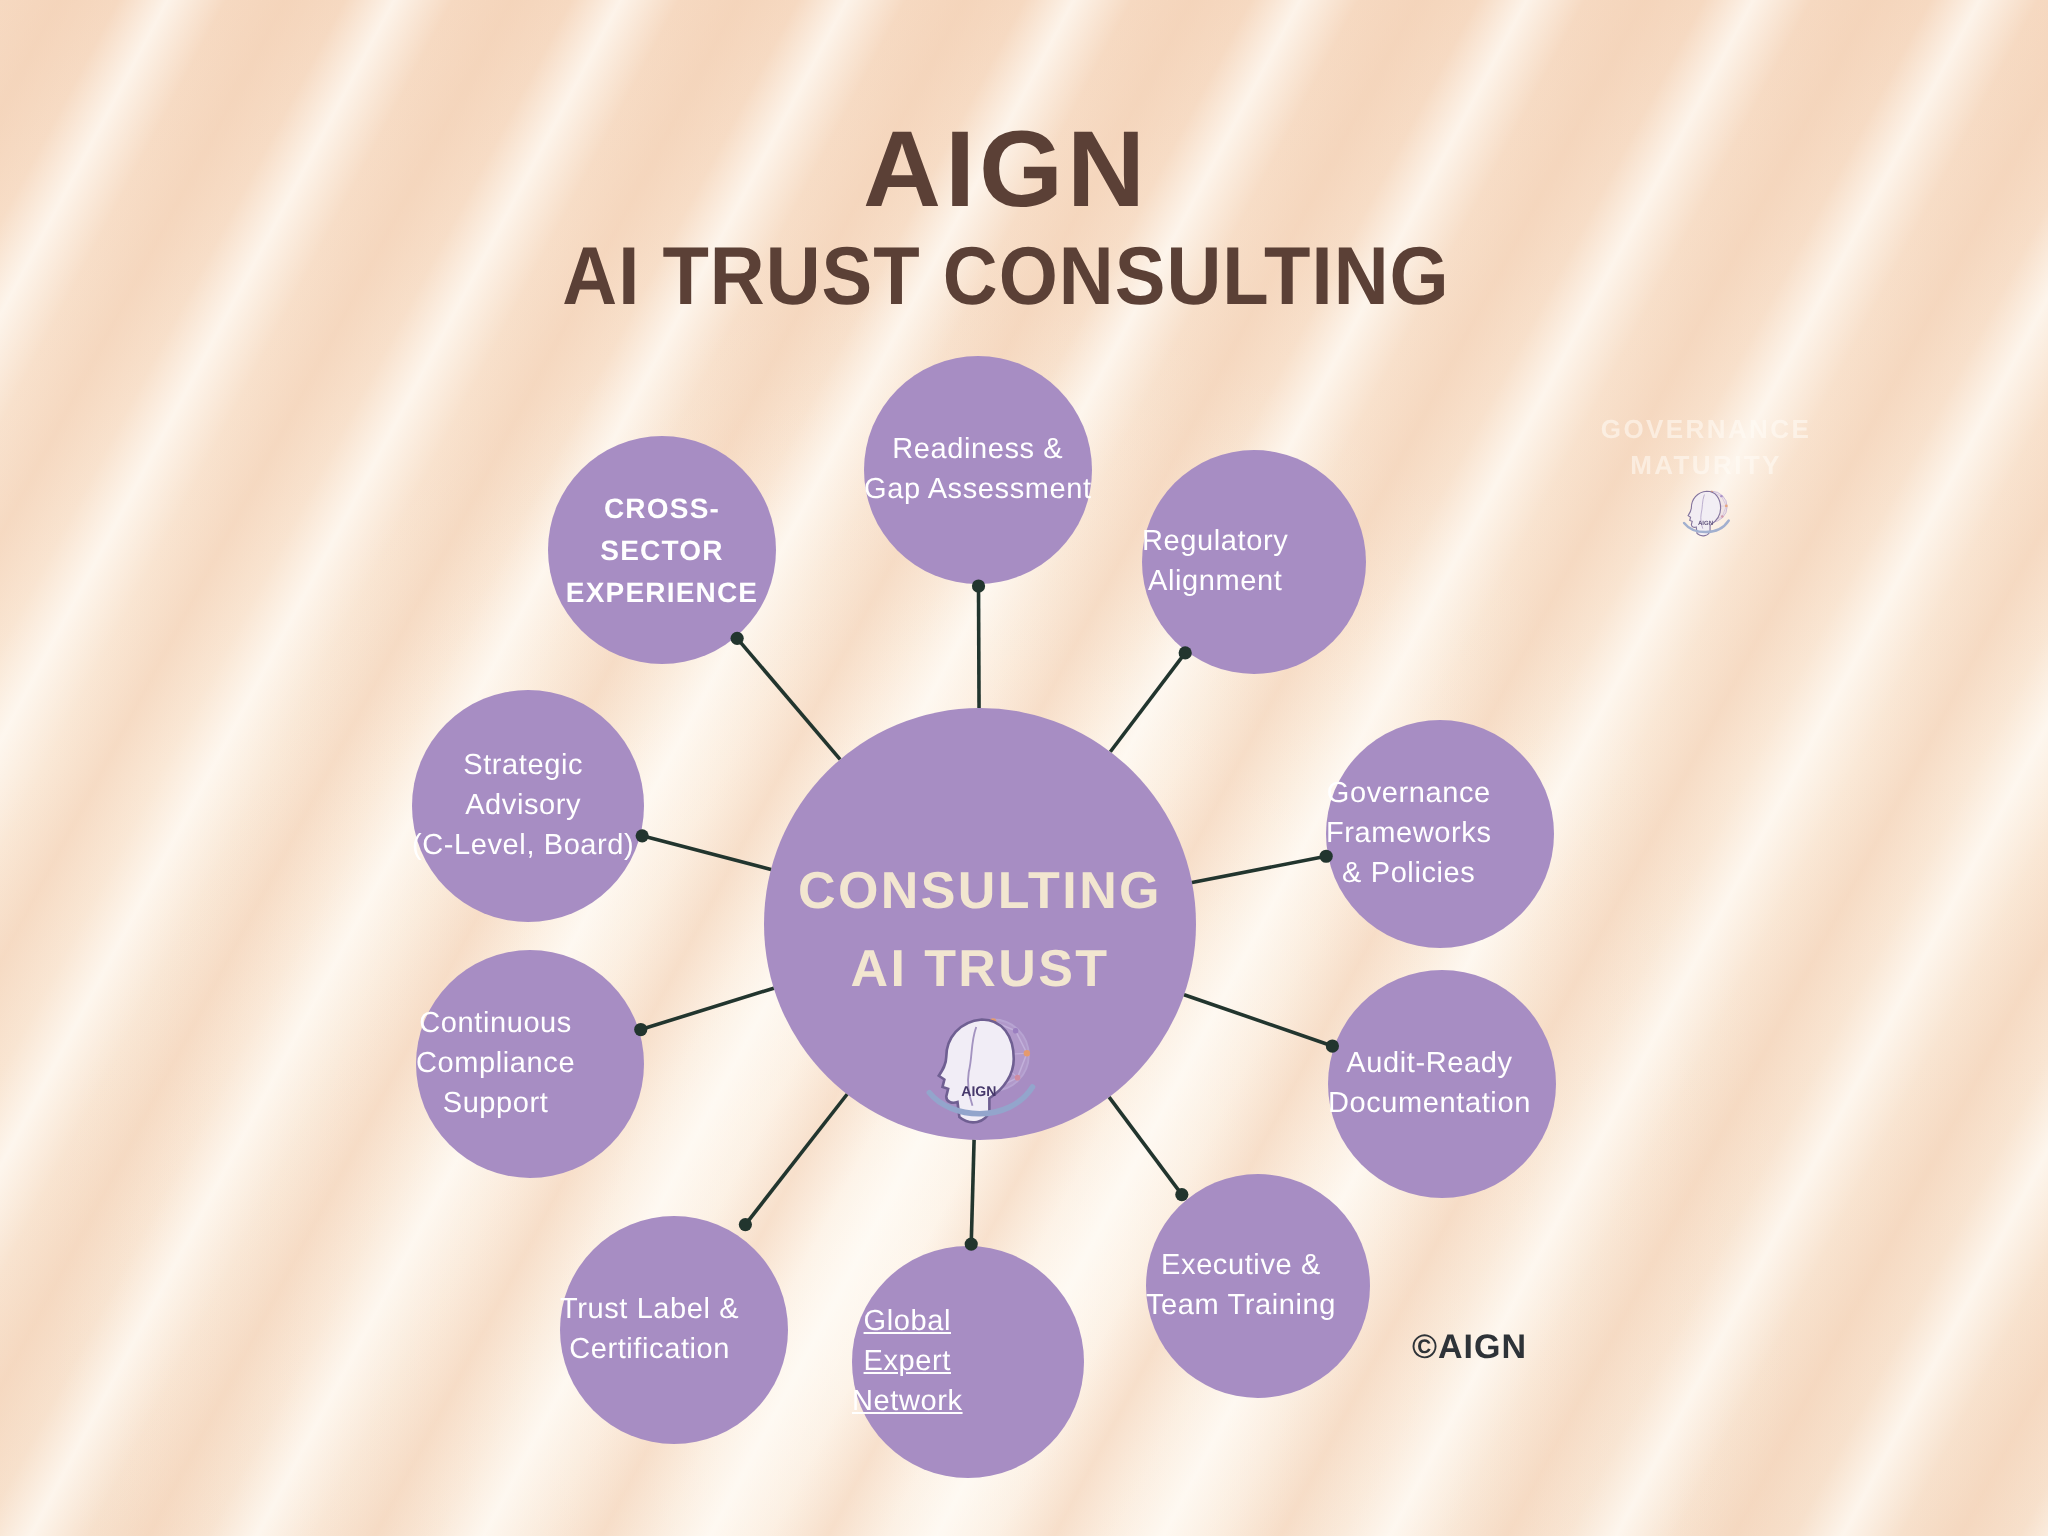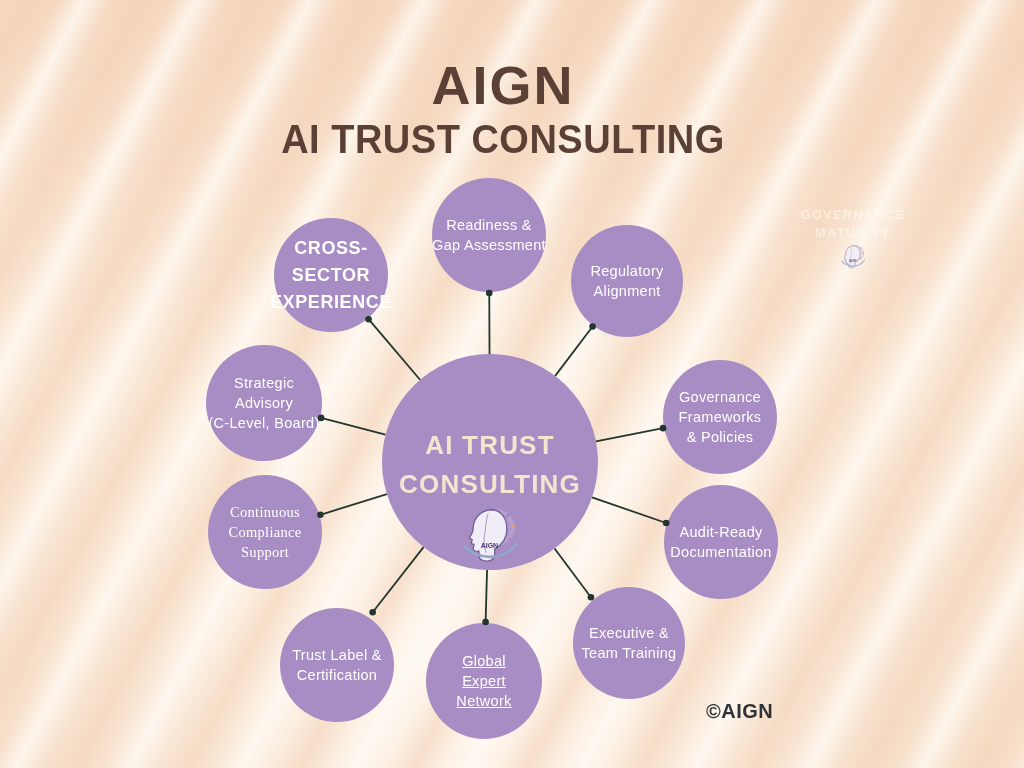--- a/index.html
+++ b/index.html
@@ -21,24 +21,24 @@
 
   
   .header{position:absolute;top:58px;left:0;right:0;text-align:center;color:var(--title_brown);transform:translateX(-9px);}
   .brand{font-size:54px;font-weight:700;letter-spacing:2px;line-height:1.0;}
   .subtitle{font-size:38px;font-weight:700;letter-spacing:0.5px;line-height:1.0;margin-top:8px;transform:scaleY(1.08);}
 
   
   .node{
     position:absolute;border-radius:50%;
     background:var(--bubble);
-    display:flex;align-items:center;justify-content:center;text-align:center;
+    display:flex;align-items:center;text-align:center;
     color:var(--node_text);font-size:14.5px;line-height:1.4;letter-spacing:0.3px;
   }
-  .node.caps{font-size:18px;font-weight:700;letter-spacing:0.6px;line-height:1.5;}
+  .node.caps{font-size:14px;font-weight:700;letter-spacing:0.6px;line-height:1.5;}
 
   .center-node{
     position:absolute;border-radius:50%;
     background:var(--bubble);
     display:flex;flex-direction:column;align-items:center;justify-content:flex-start;
     text-align:center;
   }
   .center-label{
     margin-top:72px;
     color:var(--center_text);font-size:26px;font-weight:700;letter-spacing:1.2px;line-height:1.5;
@@ -49,21 +49,21 @@
   .overlay{position:absolute;inset:0;pointer-events:none;}
   .overlay line{stroke:var(--connector);stroke-width:1.8;}
   .overlay circle.dot{fill:var(--connector);}
 
   
   .watermark{position:absolute;left:788px;top:206px;width:130px;text-align:center;}
   .watermark .wm-line{color:rgba(255,252,245,0.55);font-size:13px;font-weight:700;letter-spacing:1.2px;line-height:1.35;}
   .watermark .wm-logo{width:26px;height:26px;margin-top:3px;opacity:0.85;}
 
   
-  .copyright{position:absolute;left:706px;top:700px;color:var(--copyright);font-size:20px;font-weight:700;letter-spacing:0.5px;}
+  .copyright{position:absolute;left:706px;top:664px;color:var(--copyright);font-size:17px;font-weight:700;letter-spacing:0.5px;}
 </style>
 </head>
 <body>
 
 <svg width="0" height="0" style="position:absolute" aria-hidden="true">
   <defs>
     <g id="aign-logo-sym">
       <circle cx="39" cy="23" r="19" fill="#cbbade" fill-opacity="0.28" stroke="#b7a4d2" stroke-width="1"></circle>
       <path d="M28 10 L39 5 L51 10 L57 22 L52 35 L40 41" stroke="#c2b0da" stroke-width="0.8" fill="none"></path>
       <path d="M39 5 L39 23 L57 22 M39 23 L52 35" stroke="#c2b0da" stroke-width="0.6" fill="none"></path>
@@ -107,32 +107,32 @@
       </div>
       <div class="node" style="left: 573px; top: 587px; height: 112px; width: 112px;">
         <div>Executive &amp;<br>Team Training</div>
       </div>
       <div class="node" style="left: 426px; top: 623px; height: 116px; width: 116px; text-decoration: underline;">
         <div>Global<br>Expert<br>Network</div>
       </div>
       <div class="node" style="left: 280px; top: 608px; height: 114px; width: 114px;">
         <div>Trust Label &amp;<br>Certification</div>
       </div>
-      <div class="node" style="left: 208px; top: 475px; height: 114px; width: 114px; font-family: Liberation Serif, serif;">
+      <div class="node" style="left: 208px; top: 475px; height: 114px; width: 114px;">
         <div>Continuous<br>Compliance<br>Support</div>
       </div>
       <div class="node" style="left: 206px; top: 345px; height: 116px; width: 116px;">
         <div>Strategic<br>Advisory<br>(C-Level, Board)</div>
       </div>
     </div>
 
   <div class="center-node" id="center-node" style="left: 382px; top: 354px; height: 216px; width: 216px;">
     <div class="center-label">
+      <div>CONSULTING</div>
       <div>AI TRUST</div>
-      <div>CONSULTING</div>
     </div>
     <svg class="center-logo" viewBox="0 0 64 64">
         <use href="#aign-logo-sym"></use>
       </svg>
   </div>
 
   <svg class="overlay" id="connector-svg" width="1024" height="768" viewBox="0 0 1024 768">
       <line x1="420.0411995576246" y1="379.72141080047675" x2="368.57046690423863" y2="319.1866497552995"></line>
       <circle cx="368.57046690423863" cy="319.1866497552995" r="3.3" class="dot"></circle>
       <line x1="489.5242336913583" y1="354.0010479383269" x2="489.255504128715" y2="292.9994372183059"></line>

